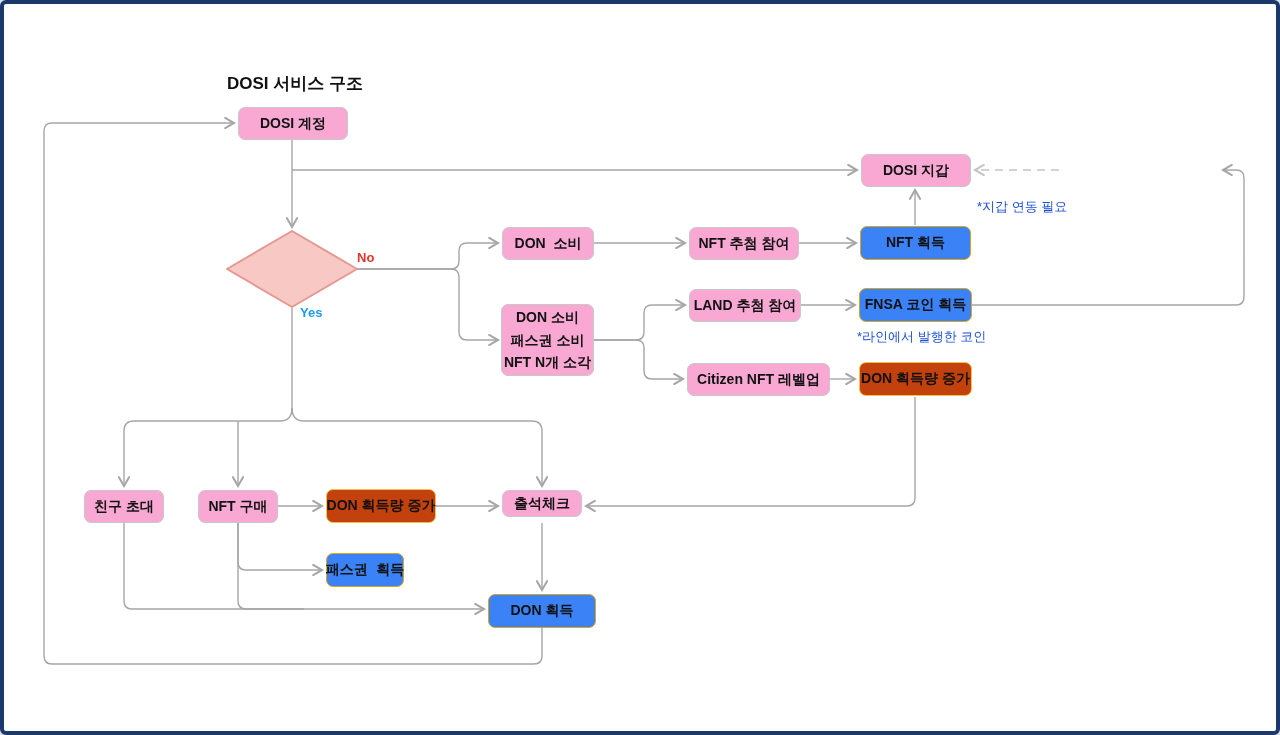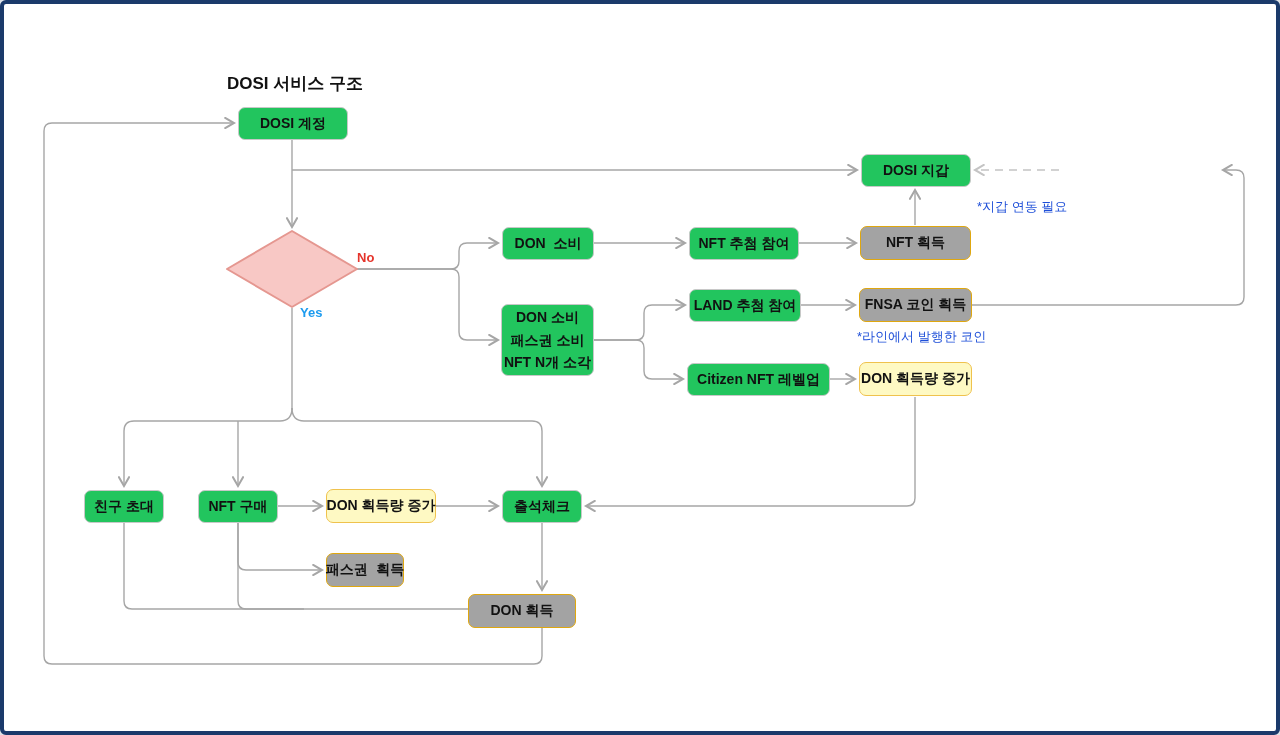--- a/index.html
+++ b/index.html
@@ -8,25 +8,25 @@
     position:relative; width:1280px; height:735px; background:#ffffff;
     border:4px solid #1b3a6b; border-radius:6px; overflow:hidden;padding-left:29px;
   }
   svg.wires { position:absolute; left:0; top:0; }
   .diagram-title {
     position:absolute; left:223px; top:68px; font-size:17px; font-weight:700; color:#111;
     white-space:pre;
   }
   .node {
     position:absolute; display:flex; align-items:center; justify-content:center;
-    background:#22c55e; border:1.5px solid #c8c8c8; border-radius:7px;
+    background:#f9a8d4; border:1.5px solid #c8c8c8; border-radius:7px;
     font-size:14px; font-weight:700; color:#111; text-align:center; white-space:pre;
   }
-  .node.yellow { background:#a3a3a3; border-color:#dfa70f; }
-  .node.pale   { background:#fef9c3; border-color:#efc24d; }
+  .node.yellow { background:#3b82f6; border-color:#dfa70f; }
+  .node.pale   { background:#c2410c; border-color:#efc24d; }
   .node.multi  { flex-direction:column; line-height:1.6; padding:6px 0; }
   .diamond-label {
     position:absolute; display:flex; flex-direction:column; align-items:center; justify-content:center;
     font-size:14px; font-weight:700; color:#111; line-height:1.5; text-align:center; white-space:pre;
   }
   .edge-label { position:absolute; font-size:13px; font-weight:600; white-space:pre; }
   .edge-label.no  { color:#e5342b; }
   .edge-label.yes { color:#1c9bef; }
   .note { position:absolute; font-size:13px; font-weight:500; color:#1d4ed8; white-space:pre; }
 </style>
@@ -126,19 +126,19 @@
   <div class="node" style="left:683px; top:359px; width:143px; height:33px;">Citizen NFT 레벨업</div>
 
   <div class="node pale" style="left:855px; top:358px; width:113px; height:34px;">DON 획득량 증가</div>
 
   <div class="node" style="left:80px; top:486px; width:80px; height:33px;">친구 초대</div>
 
   <div class="node" style="left:194px; top:486px; width:80px; height:33px;">NFT 구매</div>
 
   <div class="node pale" style="left:322px; top:485px; width:110px; height:34px;">DON 획득량 증가</div>
 
-  <div class="node" style="left:498px; top:486px; width:80px; height:33px;text-align:right;">출석체크</div>
+  <div class="node" style="left:498px; top:486px; width:80px; height:27px;text-align:right;">출석체크</div>
 
   <div class="node yellow" style="left:322px; top:549px; width:78px; height:34px;font-family:Liberation Mono, monospace;">패스권 획득</div>
 
-  <div class="node yellow" style="left:464px; top:590px; width:108px; height:34px;">DON 획득</div>
+  <div class="node yellow" style="left:484px; top:590px; width:108px; height:34px;">DON 획득</div>
 
 </div>
 
 </body></html>

